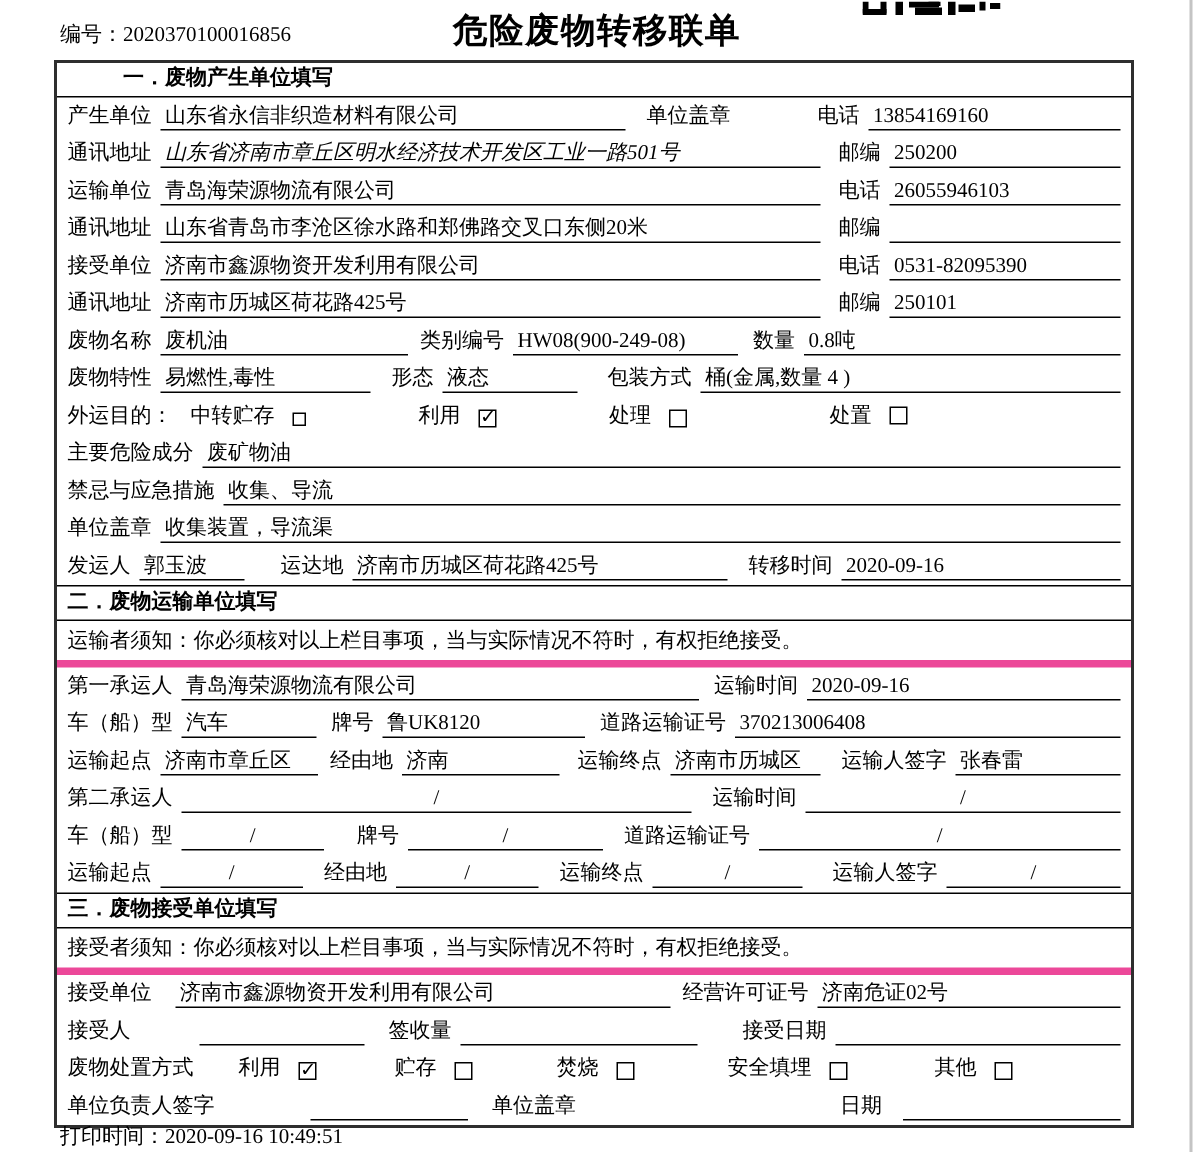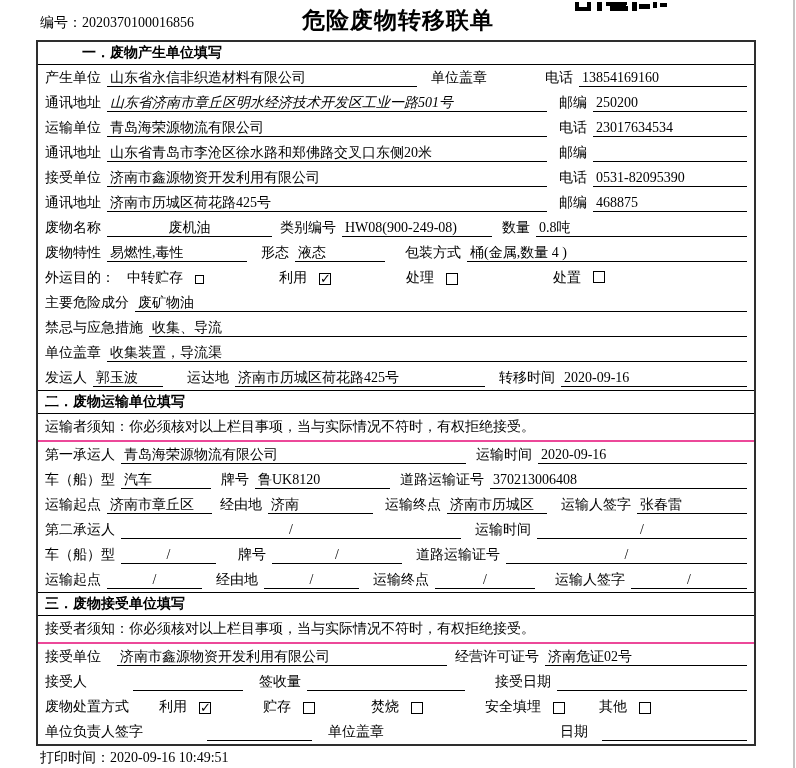--- a/index.html
+++ b/index.html
@@ -23,21 +23,21 @@
   .sec-header {
     font-weight:bold; padding:2px 7px 3px 7px; line-height:17px;
     border-top:1px solid #000; border-bottom:1px solid #000; min-height:22px;
   }
   .form-table > .sec-header:first-child { border-top:none;padding-left:44px; }
 
   .row {
     display:flex; align-items:flex-end; min-height:25px;
     padding:0 7px 3px 7px; white-space:nowrap;
   }
-  .note-row { align-items:center; min-height:28px; padding:4px 7px; border-bottom:2px solid #ec4899; }
+  .note-row { align-items:center; min-height:28px; padding:4px 7px; border-bottom:5px solid #ec4899; }
 
   .fieldwrap { display:flex; align-items:flex-end; }
   .fieldwrap.grow { flex:1; }
   .lbl { margin-right:6px; line-height:18px; }
   .uline {
     display:inline-block; border-bottom:1px solid #000;
     line-height:17px; height:18px; padding:0 3px; overflow:visible;
   }
   .uline.fill { flex:1; }
   .uline.center { text-align:center; }
@@ -103,21 +103,21 @@
         <span class="uline fill">250200</span>
       </span>
     </div>
     <div class="row">
       <span class="fieldwrap">
         <span class="lbl">运输单位</span>
         <span class="uline" style="width: 440px;">青岛海荣源物流有限公司</span>
       </span>
       <span class="fieldwrap grow" style="margin-left: 12px;">
         <span class="lbl">电话</span>
-        <span class="uline fill">23017634534</span>
+        <span class="uline fill">26055946103</span>
       </span>
     </div>
     <div class="row">
       <span class="fieldwrap">
         <span class="lbl">通讯地址</span>
         <span class="uline" style="width: 440px;">山东省青岛市李沧区徐水路和郑佛路交叉口东侧20米</span>
       </span>
       <span class="fieldwrap grow" style="margin-left: 12px;">
         <span class="lbl">邮编</span>
         <span class="uline fill">&nbsp;</span>
@@ -133,27 +133,27 @@
         <span class="uline fill">0531-82095390</span>
       </span>
     </div>
     <div class="row">
       <span class="fieldwrap">
         <span class="lbl">通讯地址</span>
         <span class="uline" style="width: 440px;">济南市历城区荷花路425号</span>
       </span>
       <span class="fieldwrap grow" style="margin-left: 12px;">
         <span class="lbl">邮编</span>
-        <span class="uline fill">468875</span>
+        <span class="uline fill">250101</span>
       </span>
     </div>
     <div class="row">
       <span class="fieldwrap">
         <span class="lbl">废物名称</span>
-        <span class="uline" style="width: 165px; text-align: center;">废机油</span>
+        <span class="uline" style="width: 165px;">废机油</span>
       </span>
       <span class="fieldwrap" style="margin-left: 8px;">
         <span class="lbl">类别编号</span>
         <span class="uline" style="width: 150px;">HW08(900-249-08)</span>
       </span>
       <span class="fieldwrap grow" style="margin-left: 10px;">
         <span class="lbl">数量</span>
         <span class="uline fill">0.8吨</span>
       </span>
     </div>
@@ -353,21 +353,21 @@
         <span class="box"></span>
       </span>
       <span class="fieldwrap" style="margin-left: 56px;">
         <span class="lbl">焚烧</span>
         <span class="box"></span>
       </span>
       <span class="fieldwrap" style="margin-left: 62px;">
         <span class="lbl">安全填埋</span>
         <span class="box"></span>
       </span>
-      <span class="fieldwrap" style="margin-left: 34px;">
+      <span class="fieldwrap" style="margin-left: 58px;">
         <span class="lbl">其他</span>
         <span class="box"></span>
       </span>
     </div>
     <div class="row">
       <span class="fieldwrap">
         <span class="lbl">单位负责人签字</span>
         <span class="uline" style="width: 105px; margin-left: 58px;">&nbsp;</span>
       </span>
       <span class="fieldwrap" style="margin-left: 16px;">

